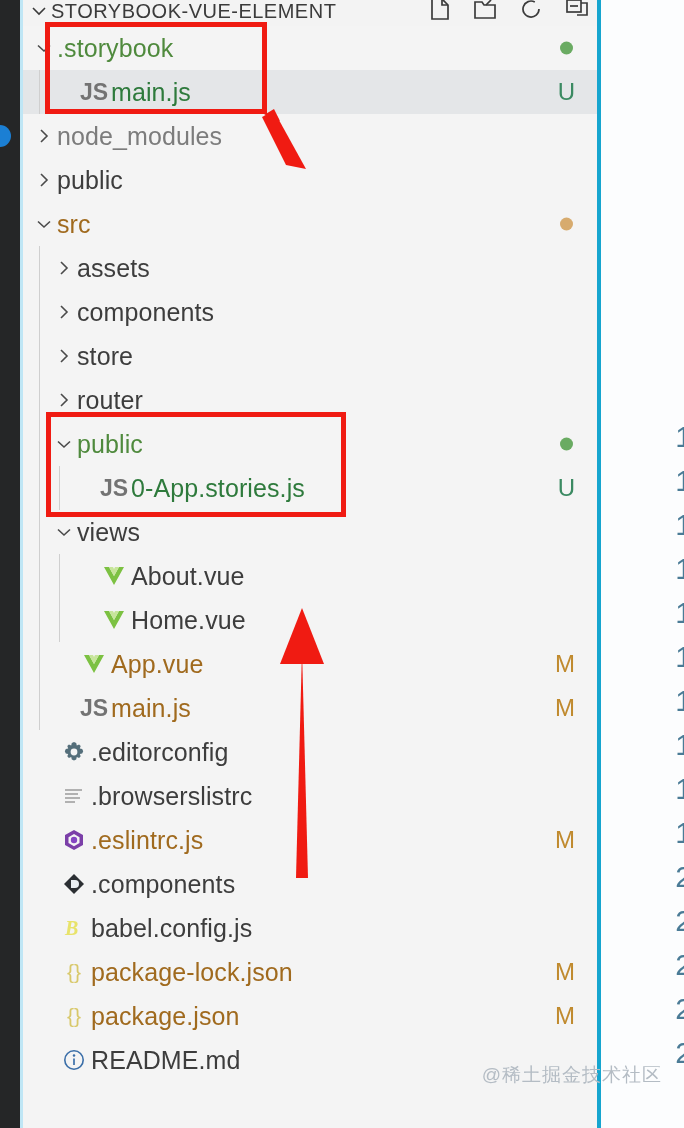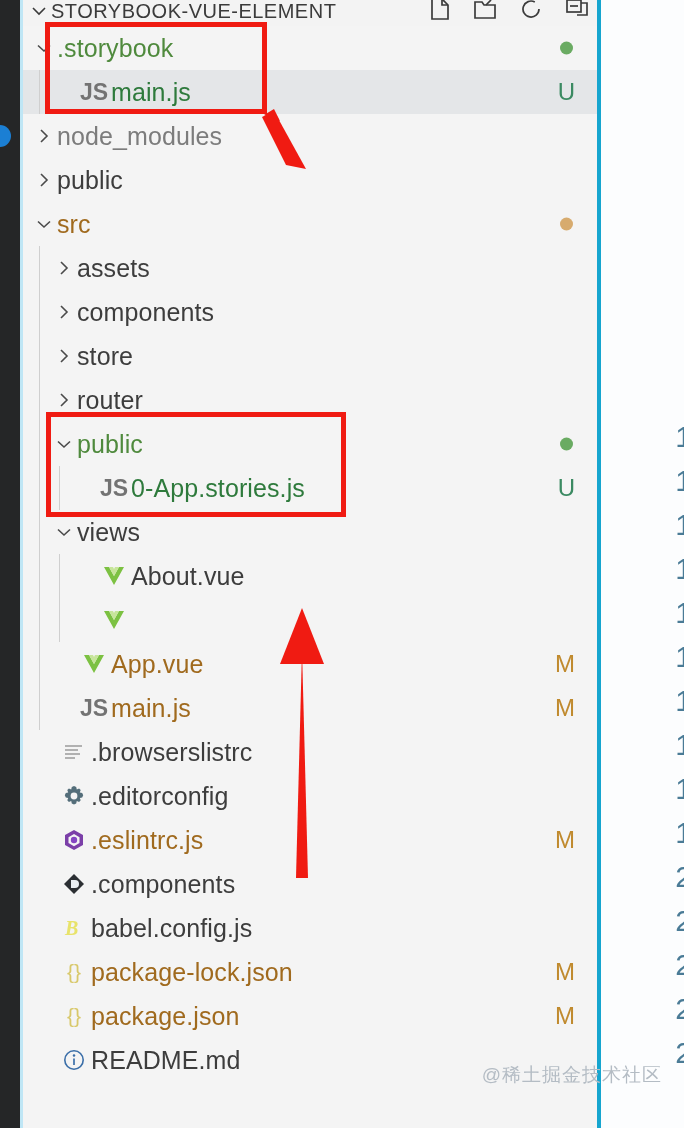--- a/index.html
+++ b/index.html
@@ -355,20 +355,21 @@
           <span class="guide" style="left: 16px;"></span>
           <span class="guide" style="left: 36px;"></span>
           <span style="flex: 0 0 auto; width: 48px;"></span>
           <span class="chev"></span>
           <span class="ficon">
             <svg width="24" height="22" viewBox="0 0 24 22">
               <path d="M2 2 h5 l5 9 l5 -9 h5 l-10 18 z" fill="#7cc142"></path>
               <path d="M7 2 h4 l1 2 l1 -2 h4 l-5 9 z" fill="#c7e59a"></path>
             </svg>
           </span>
+          <span class="label dark">Home.vue</span>
         </div>
         <div class="row">
           <span class="guide" style="left: 16px;"></span>
           <span style="flex: 0 0 auto; width: 28px;"></span>
           <span class="chev"></span>
           <span class="ficon">
             <svg width="24" height="22" viewBox="0 0 24 22">
               <path d="M2 2 h5 l5 9 l5 -9 h5 l-10 18 z" fill="#7cc142"></path>
               <path d="M7 2 h4 l1 2 l1 -2 h4 l-5 9 z" fill="#c7e59a"></path>
             </svg>
@@ -383,36 +384,36 @@
           <span class="ficon">
             <span class="js-ico">JS</span>
           </span>
           <span class="label orange">main.js</span>
           <span class="status m">M</span>
         </div>
         <div class="row">
           <span style="flex: 0 0 auto; width: 8px;"></span>
           <span class="chev"></span>
           <span class="ficon">
-            <svg width="24" height="22" viewBox="0 0 24 22">
-              <path d="M3 5 h17 M3 9 h13 M3 13 h15 M3 17 h10" stroke="#9a9a9a" stroke-width="1.6" fill="none"></path>
-            </svg>
-          </span>
-          <span class="label dark">.browserslistrc</span>
-        </div>
-        <div class="row">
-          <span style="flex: 0 0 auto; width: 8px;"></span>
-          <span class="chev"></span>
-          <span class="ficon">
             <svg width="24" height="24" viewBox="0 0 24 24">
               <path d="M12 2 l2.2 1 .6 2.4 2.3-.9 1.6 1.6-.9 2.3 2.4.6 1 2.2-1 2.2-2.4.6.9 2.3-1.6 1.6-2.3-.9-.6 2.4-2.2 1-2.2-1-.6-2.4-2.3.9-1.6-1.6.9-2.3-2.4-.6-1-2.2 1-2.2 2.4-.6-.9-2.3 1.6-1.6 2.3.9.6-2.4z" fill="#546e7a"></path>
               <circle cx="12" cy="12" r="3.4" fill="#f4f4f4"></circle>
             </svg>
           </span>
           <span class="label dark">.editorconfig</span>
+        </div>
+        <div class="row">
+          <span style="flex: 0 0 auto; width: 8px;"></span>
+          <span class="chev"></span>
+          <span class="ficon">
+            <svg width="24" height="22" viewBox="0 0 24 22">
+              <path d="M3 5 h17 M3 9 h13 M3 13 h15 M3 17 h10" stroke="#9a9a9a" stroke-width="1.6" fill="none"></path>
+            </svg>
+          </span>
+          <span class="label dark">.browserslistrc</span>
         </div>
         <div class="row">
           <span style="flex: 0 0 auto; width: 8px;"></span>
           <span class="chev"></span>
           <span class="ficon">
             <svg width="24" height="24" viewBox="0 0 24 24">
               <path d="M12 2 L21 7 V17 L12 22 L3 17 V7 Z" fill="#7b3fa8"></path>
               <path d="M12 6 L17.5 9.2 V15.1 L12 18.3 L6.5 15.1 V9.2 Z" fill="#f4f4f4"></path>
               <circle cx="12" cy="12" r="3.2" fill="#8546c2"></circle>
             </svg>

